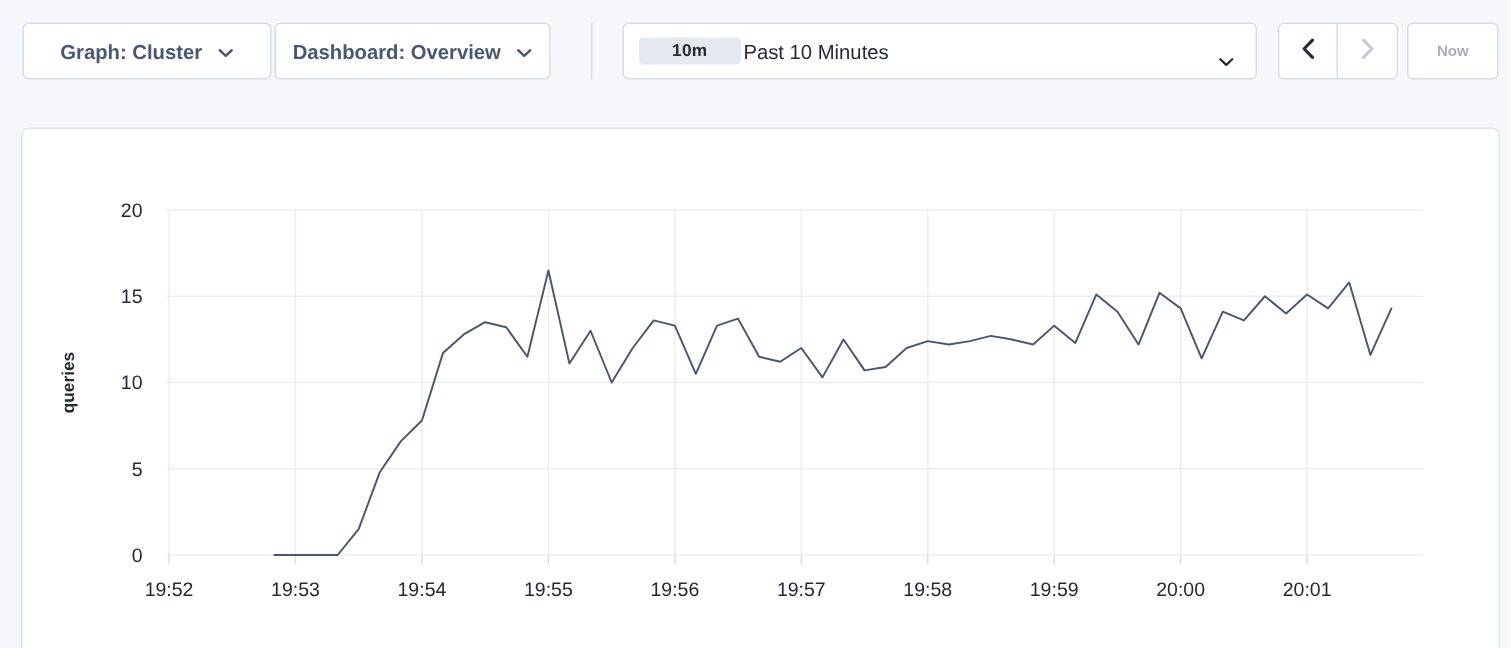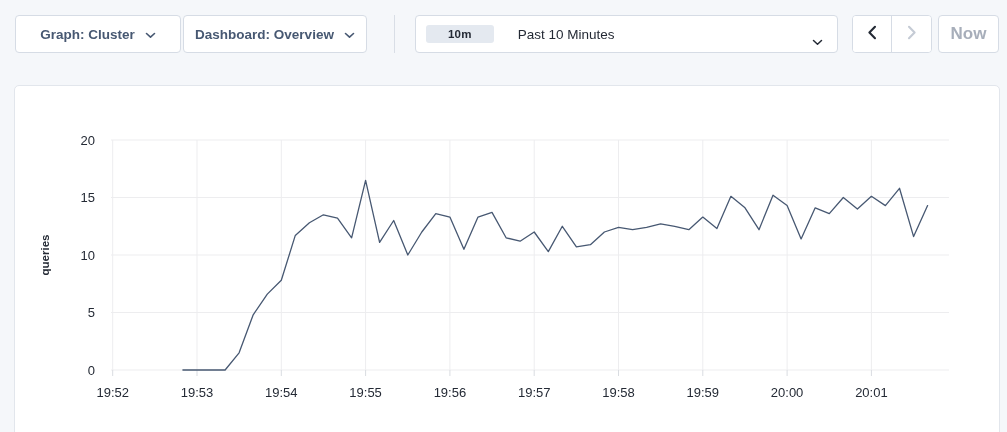--- a/index.html
+++ b/index.html
@@ -23,34 +23,34 @@
   }
   .dd-graph { left:15px; width:166px; }
   .dd-dashboard { left:183px; width:184px;text-align:center; }
   .vdivider { position:absolute; left:394px; top:15px; width:1px; height:38px; background:#d9dee6; }
 
   .time-select { left:415px; width:423px; display:flex; align-items:center; cursor:pointer; }
   .ts-badge {
     margin-left:10px; padding:3px 22px; background:#e4e9f0; border-radius:3px;
     font-size:11.5px; font-weight:700; color:#242a35; letter-spacing:.2px;
   }
-  .ts-label { margin-left:24px; font-size:13.5px; color:#242a35; }
+  .ts-label { margin-left:2px; font-size:13.5px; color:#242a35; }
   .ts-caret { position:absolute; right:14px; top:16px; color:#242a35; }
 
   .nav-group { left:852px; width:80px; display:flex; overflow:hidden; }
   .nav-btn {
     flex:1 1 50%; display:flex; align-items:center; justify-content:center;
     background:#ffffff; border:none; cursor:pointer;
   }
   .nav-btn.prev { border-right:1px solid #d6dce5; color:#242a35; }
   .nav-btn.next { color:#c5cbd5; cursor:default; }
 
   .now-btn {
     left:938px; width:61px; display:flex; align-items:center; justify-content:center;
-    color:#a7aeba; font-size:17px; font-weight:600; cursor:default;
+    color:#a7aeba; font-size:10px; font-weight:600; cursor:default;
   }
 
   
   .panel {
     position:absolute; left:14px; top:85px; width:986px; height:360px;
     background:#ffffff; border:1px solid #e2e6ec; border-radius:5px;
   }
   .chart-title-wrap { position:absolute; left:0; top:14px; width:100%; text-align:center; }
   .chart-title {
     display:inline-block; font-size:14.5px; font-weight:700; color:#394a6e;

